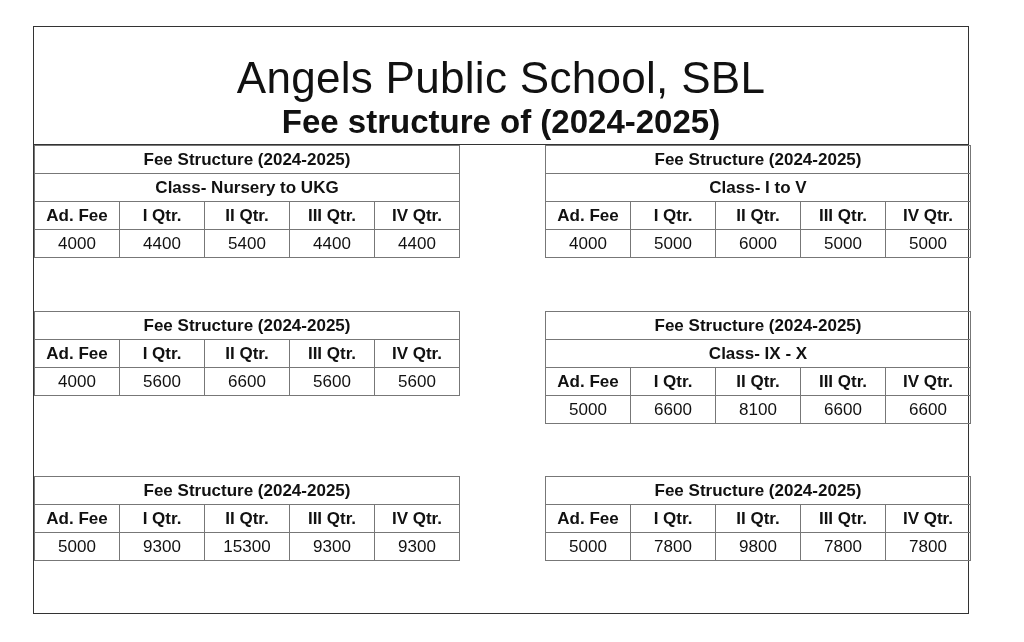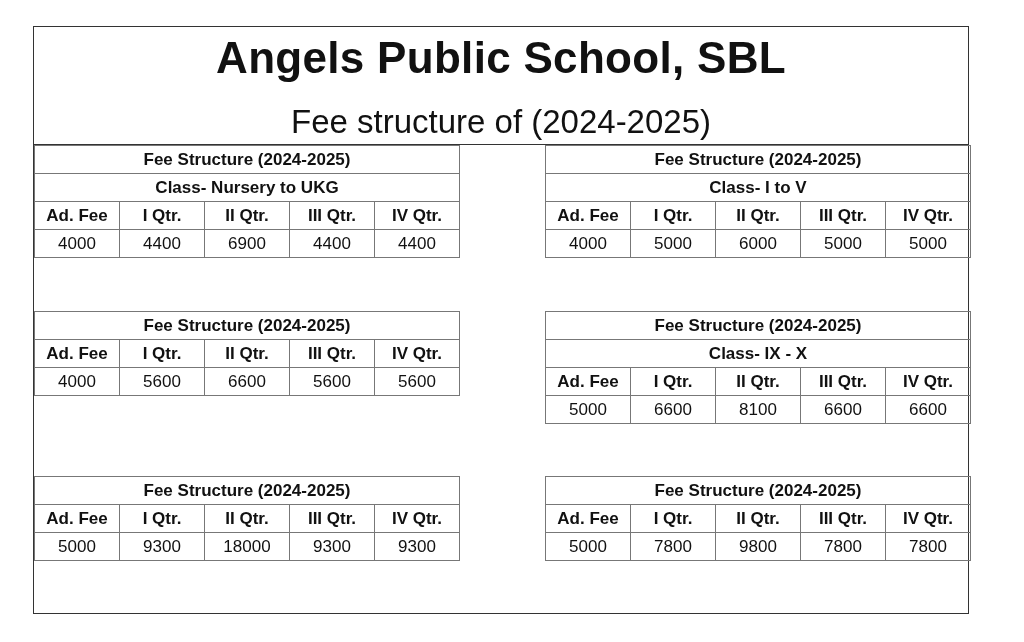--- a/index.html
+++ b/index.html
@@ -1,19 +1,19 @@
 <!DOCTYPE html>
 <html><head>
 <meta charset="utf-8">
 <style>
   html, body { margin:0; padding:0; background:#ffffff; }
   body { width:1024px; height:642px; position:relative; overflow:hidden; font-family:"Liberation Sans", sans-serif; color:#111; }
   .frame { position:absolute; left:33px; top:26px; width:936px; height:588px; border:1.5px solid #333; box-sizing:border-box; }
-  .title { position:absolute; left:0; top:6px; width:100%; text-align:center; font-size:44px; font-weight:bold; letter-spacing:0.3px; }
-  .subtitle { position:absolute; left:0; top:76px; width:100%; text-align:center; font-size:33px; font-weight:normal; }
+  .title { position:absolute; left:0; top:26px; width:100%; text-align:center; font-size:44px; font-weight:normal; letter-spacing:0.3px; }
+  .subtitle { position:absolute; left:0; top:76px; width:100%; text-align:center; font-size:33px; font-weight:bold; }
   .title-rule { position:absolute; left:0; top:117px; width:100%; height:0; border-top:1.5px solid #333; }
   .fee-table { position:absolute; border-collapse:collapse; table-layout:fixed; width:426px; }
   .fee-table td { border:1px solid #777; text-align:center; height:27px; padding:0; font-size:17px; }
   .fee-table .hd { font-weight:bold; }
   .fee-table .val { font-weight:normal; }
 </style>
 </head>
 <body>
 
 <div class="frame">
@@ -33,21 +33,21 @@
   <tr>
     <td class="hd">Ad. Fee</td>
     <td class="hd">I Qtr.</td>
     <td class="hd">II Qtr.</td>
     <td class="hd">III Qtr.</td>
     <td class="hd">IV Qtr.</td>
   </tr>
   <tr>
     <td class="val">4000</td>
     <td class="val">4400</td>
-    <td class="val">6900</td>
+    <td class="val">5400</td>
     <td class="val">4400</td>
     <td class="val">4400</td>
   </tr>
 </tbody>
   </table>
 
 <table class="fee-table" style="left:545px; top:145px;">
   <tbody>
       <tr>
         <td colspan="5" class="hd">Fee Structure (2024-2025)</td>
@@ -127,21 +127,21 @@
   <tr>
     <td class="hd">Ad. Fee</td>
     <td class="hd">I Qtr.</td>
     <td class="hd">II Qtr.</td>
     <td class="hd">III Qtr.</td>
     <td class="hd">IV Qtr.</td>
   </tr>
   <tr>
     <td class="val">5000</td>
     <td class="val">9300</td>
-    <td class="val">18000</td>
+    <td class="val">15300</td>
     <td class="val">9300</td>
     <td class="val">9300</td>
   </tr>
 </tbody>
   </table>
 
 <table class="fee-table" style="left:545px; top:476px;">
   <tbody>
       <tr>
         <td colspan="5" class="hd">Fee Structure (2024-2025)</td>

